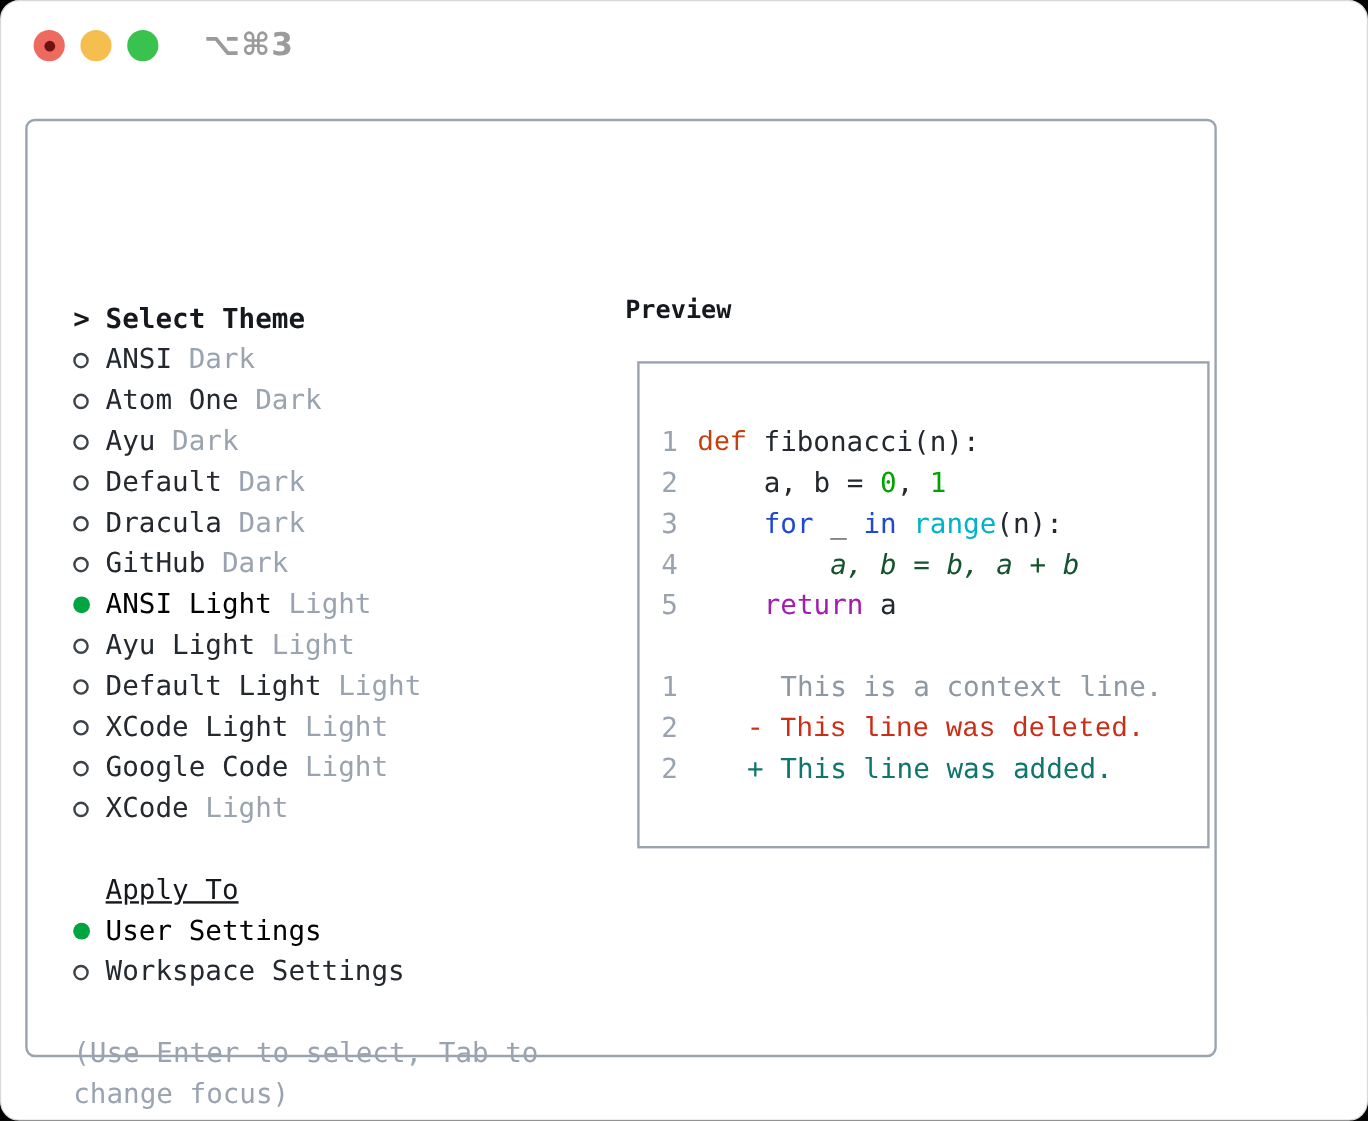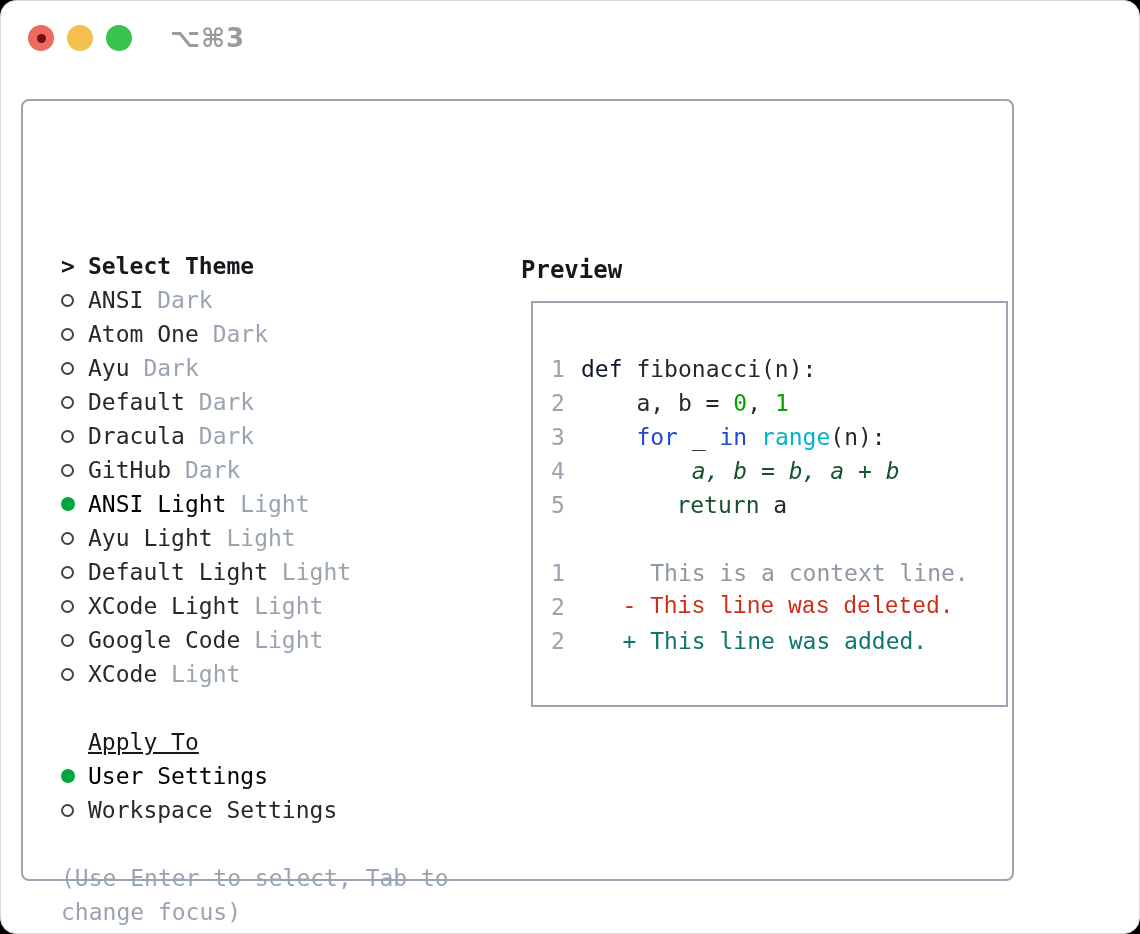--- a/index.html
+++ b/index.html
@@ -34,22 +34,22 @@
             border: 2px solid #3d434b; box-sizing: border-box; }
   .bullet.sel { border: none; background: #00a542; width: 14px; height: 14px; }
   .hdr { color: #15181d; font-weight: bold; }
   .plain-hdr { color: #15181d; text-decoration: underline; }
   .t-name { color: #24292f; }
   .t-name.sel { color: #000000; }
   .t-variant { color: #9aa4b0; margin-left: 1ch; }
   .hint { color: #9aa4b0; }
   .spacer { height: 34px; }
   
-  .preview-label { position: absolute; left: 498px; top: 152px; height: 34px;
-                   line-height: 34px; font-size: 24px; font-weight: bold; color: #15181d; }
+  .preview-label { position: absolute; left: 498px; top: 140px; height: 34px;
+                   line-height: 34px; font-size: 21px; font-weight: bold; color: #15181d; }
   .preview-box { position: absolute; left: 508px; top: 200px; width: 477px; height: 406px;
                  box-sizing: border-box; border: 2px solid #9aa4b0; background: #fff; }
   .codewrap { position: absolute; left: 18px; top: 49px; font-size: 23px; }
   .code-line { display: flex; height: 34px; align-items: center; }
   .ln { width: 30px; flex: 0 0 30px; color: #9aa4b0; white-space: pre; }
   .seg { white-space: pre; }
 </style>
 </head>
 <body>
 
@@ -108,21 +108,21 @@
           <div class="row hint">change focus)</div>
         </div>
     </div>
 
     <div class="preview-label">Preview</div>
 
     <div class="preview-box">
       <div class="codewrap" id="codewrap">
           <div class="code-line">
             <span class="ln">1</span>
-            <span class="seg" style="color: #0f172a;">def</span>
+            <span class="seg" style="color: #c2410c; font-family: Liberation Mono, monospace;">def</span>
             <span class="seg" style="color: rgb(36, 41, 47);"> fibonacci(n):</span>
           </div>
           <div class="code-line">
             <span class="ln">2</span>
             <span class="seg" style="color: rgb(36, 41, 47);">    a, b = </span>
             <span class="seg" style="color: rgb(0, 163, 0);">0</span>
             <span class="seg" style="color: rgb(36, 41, 47);">, </span>
             <span class="seg" style="color: rgb(0, 163, 0);">1</span>
           </div>
           <div class="code-line">
@@ -135,21 +135,21 @@
             <span class="seg" style="color: rgb(0, 179, 201);">range</span>
             <span class="seg" style="color: rgb(36, 41, 47);">(n):</span>
           </div>
           <div class="code-line">
             <span class="ln">4</span>
             <span class="seg" style="color: #14532d; font-style: italic;">        a, b = b, a + b</span>
           </div>
           <div class="code-line">
             <span class="ln">5</span>
             <span class="seg" style="color: rgb(36, 41, 47);">    </span>
-            <span class="seg" style="color: #14532d; margin-left: 40px;">return</span>
+            <span class="seg" style="color: #a21caf;">return</span>
             <span class="seg" style="color: rgb(36, 41, 47);"> a</span>
           </div>
           <div class="code-line">
             <span class="ln"></span>
           </div>
           <div class="code-line">
             <span class="ln">1</span>
             <span class="seg" style="color: rgb(142, 152, 163);">     This is a context line.</span>
           </div>
           <div class="code-line">

